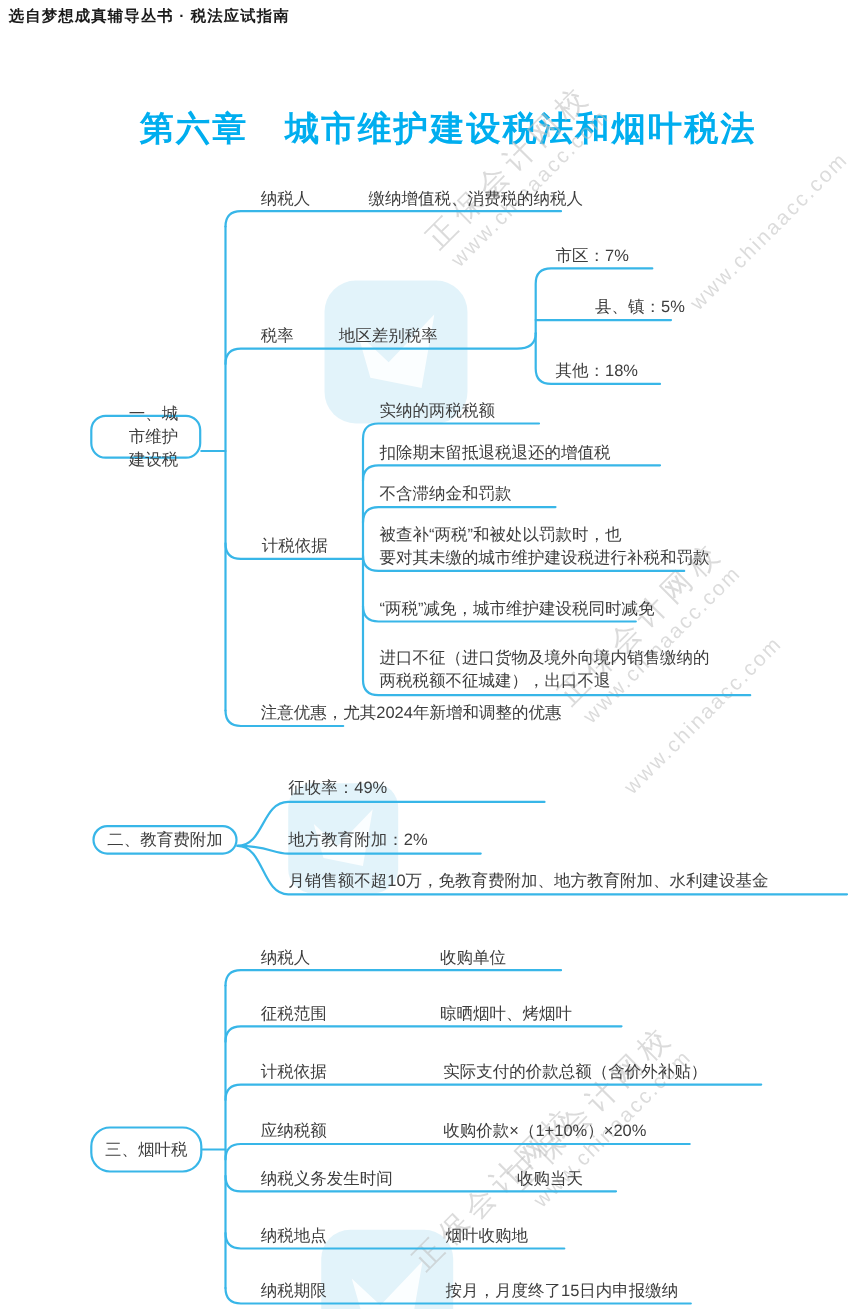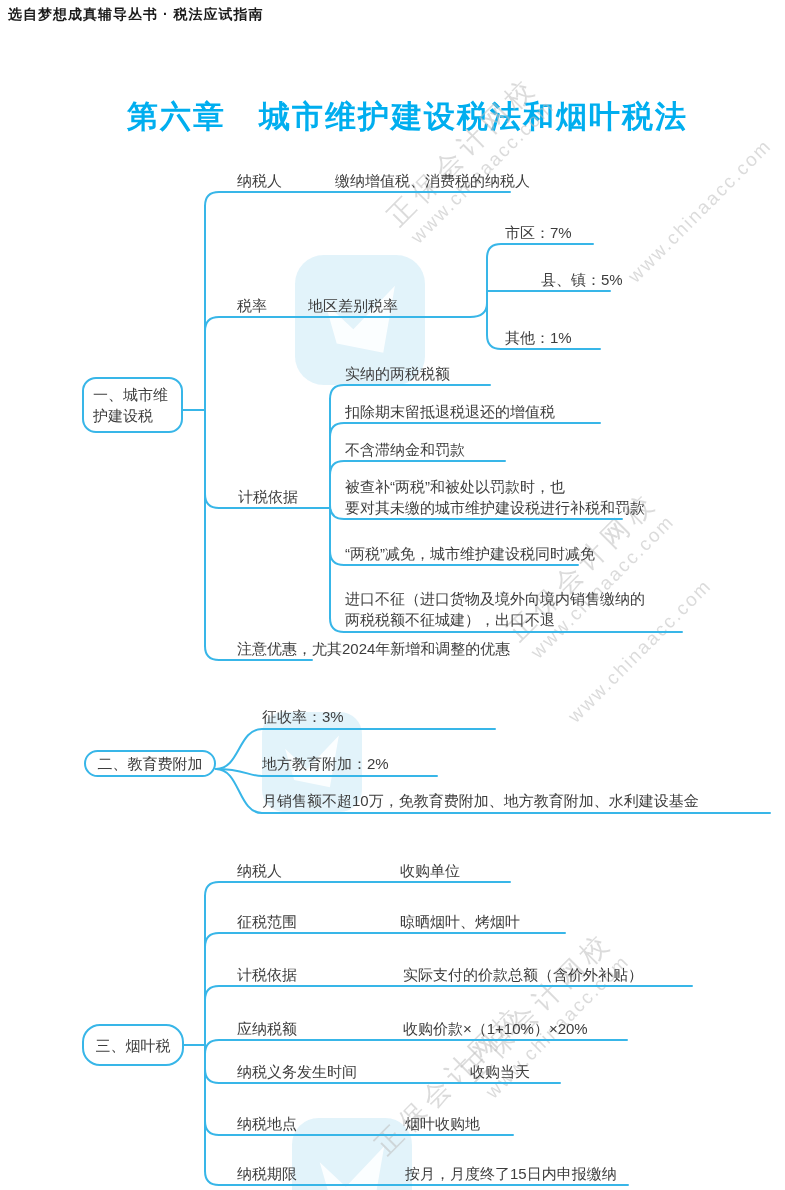--- a/index.html
+++ b/index.html
@@ -130,46 +130,46 @@
     <path d="M205,896 Q205,882 219,882 H510"></path>
     <path d="M205,947 Q205,933 219,933 H565"></path>
     <path d="M205,1000 Q205,986 219,986 H692"></path>
     <path d="M205,1054 Q205,1040 219,1040 H627"></path>
     <path d="M205,1069 Q205,1083 219,1083 H560"></path>
     <path d="M205,1121 Q205,1135 219,1135 H513"></path>
     <path d="M205,1171 Q205,1185 219,1185 H628"></path>
   </g>
 </svg>
 
-<div class="node" style="left:82px;top:377px;width:101px;height:56px;border-radius:14px;padding:4px 9px;">一、城市维护建设税</div>
+<div class="node" style="left:82px;top:377px;width:101px;height:40px;border-radius:14px;padding:4px 19px;text-align:right;">一、城市维护建设税</div>
 
 <span class="lbl" style="left:237px;top:170px;">纳税人</span>
 <span class="lbl" style="left:335px;top:170px;">缴纳增值税、消费税的纳税人</span>
 
 <span class="lbl" style="left:237px;top:295px;">税率</span>
 <span class="lbl" style="left:308px;top:295px;">地区差别税率</span>
 <span class="lbl" style="left:505px;top:222px;">市区：7%</span>
 <span class="lbl" style="left:505px;top:269px;margin-left:36px;">县、镇：5%</span>
-<span class="lbl" style="left:505px;top:327px;">其他：1%</span>
+<span class="lbl" style="left:505px;top:327px;">其他：18%</span>
 
 <span class="lbl" style="left:238px;top:486px;">计税依据</span>
 <span class="lbl" style="left:345px;top:363px;">实纳的两税税额</span>
 <span class="lbl" style="left:345px;top:401px;">扣除期末留抵退税退还的增值税</span>
 <span class="lbl" style="left:345px;top:439px;">不含滞纳金和罚款</span>
 <span class="lbl pre" style="left:345px;top:476px;">被查补“两税”和被处以罚款时，也
 要对其未缴的城市维护建设税进行补税和罚款</span>
 <span class="lbl" style="left:345px;top:543px;">“两税”减免，城市维护建设税同时减免</span>
 <span class="lbl pre" style="left:345px;top:588px;">进口不征（进口货物及境外向境内销售缴纳的
 两税税额不征城建），出口不退</span>
 
 <span class="lbl" style="left:237px;top:638px;">注意优惠，尤其2024年新增和调整的优惠</span>
 
 <div class="node" style="left:84px;top:750px;width:132px;height:27px;border-radius:17px;">二、教育费附加</div>
 
-<span class="lbl" style="left:262px;top:706px;">征收率：3%</span>
+<span class="lbl" style="left:262px;top:706px;">征收率：49%</span>
 <span class="lbl" style="left:262px;top:753px;">地方教育附加：2%</span>
 <span class="lbl" style="left:262px;top:790px;">月销售额不超10万，免教育费附加、地方教育附加、水利建设基金</span>
 
 <div class="node" style="left:82px;top:1024px;width:102px;height:42px;border-radius:18px;">三、烟叶税</div>
 
 <span class="lbl" style="left:237px;top:860px;">纳税人</span>
 <span class="lbl" style="left:400px;top:860px;">收购单位</span>
 
 <span class="lbl" style="left:237px;top:911px;">征税范围</span>
 <span class="lbl" style="left:400px;top:911px;">晾晒烟叶、烤烟叶</span>

